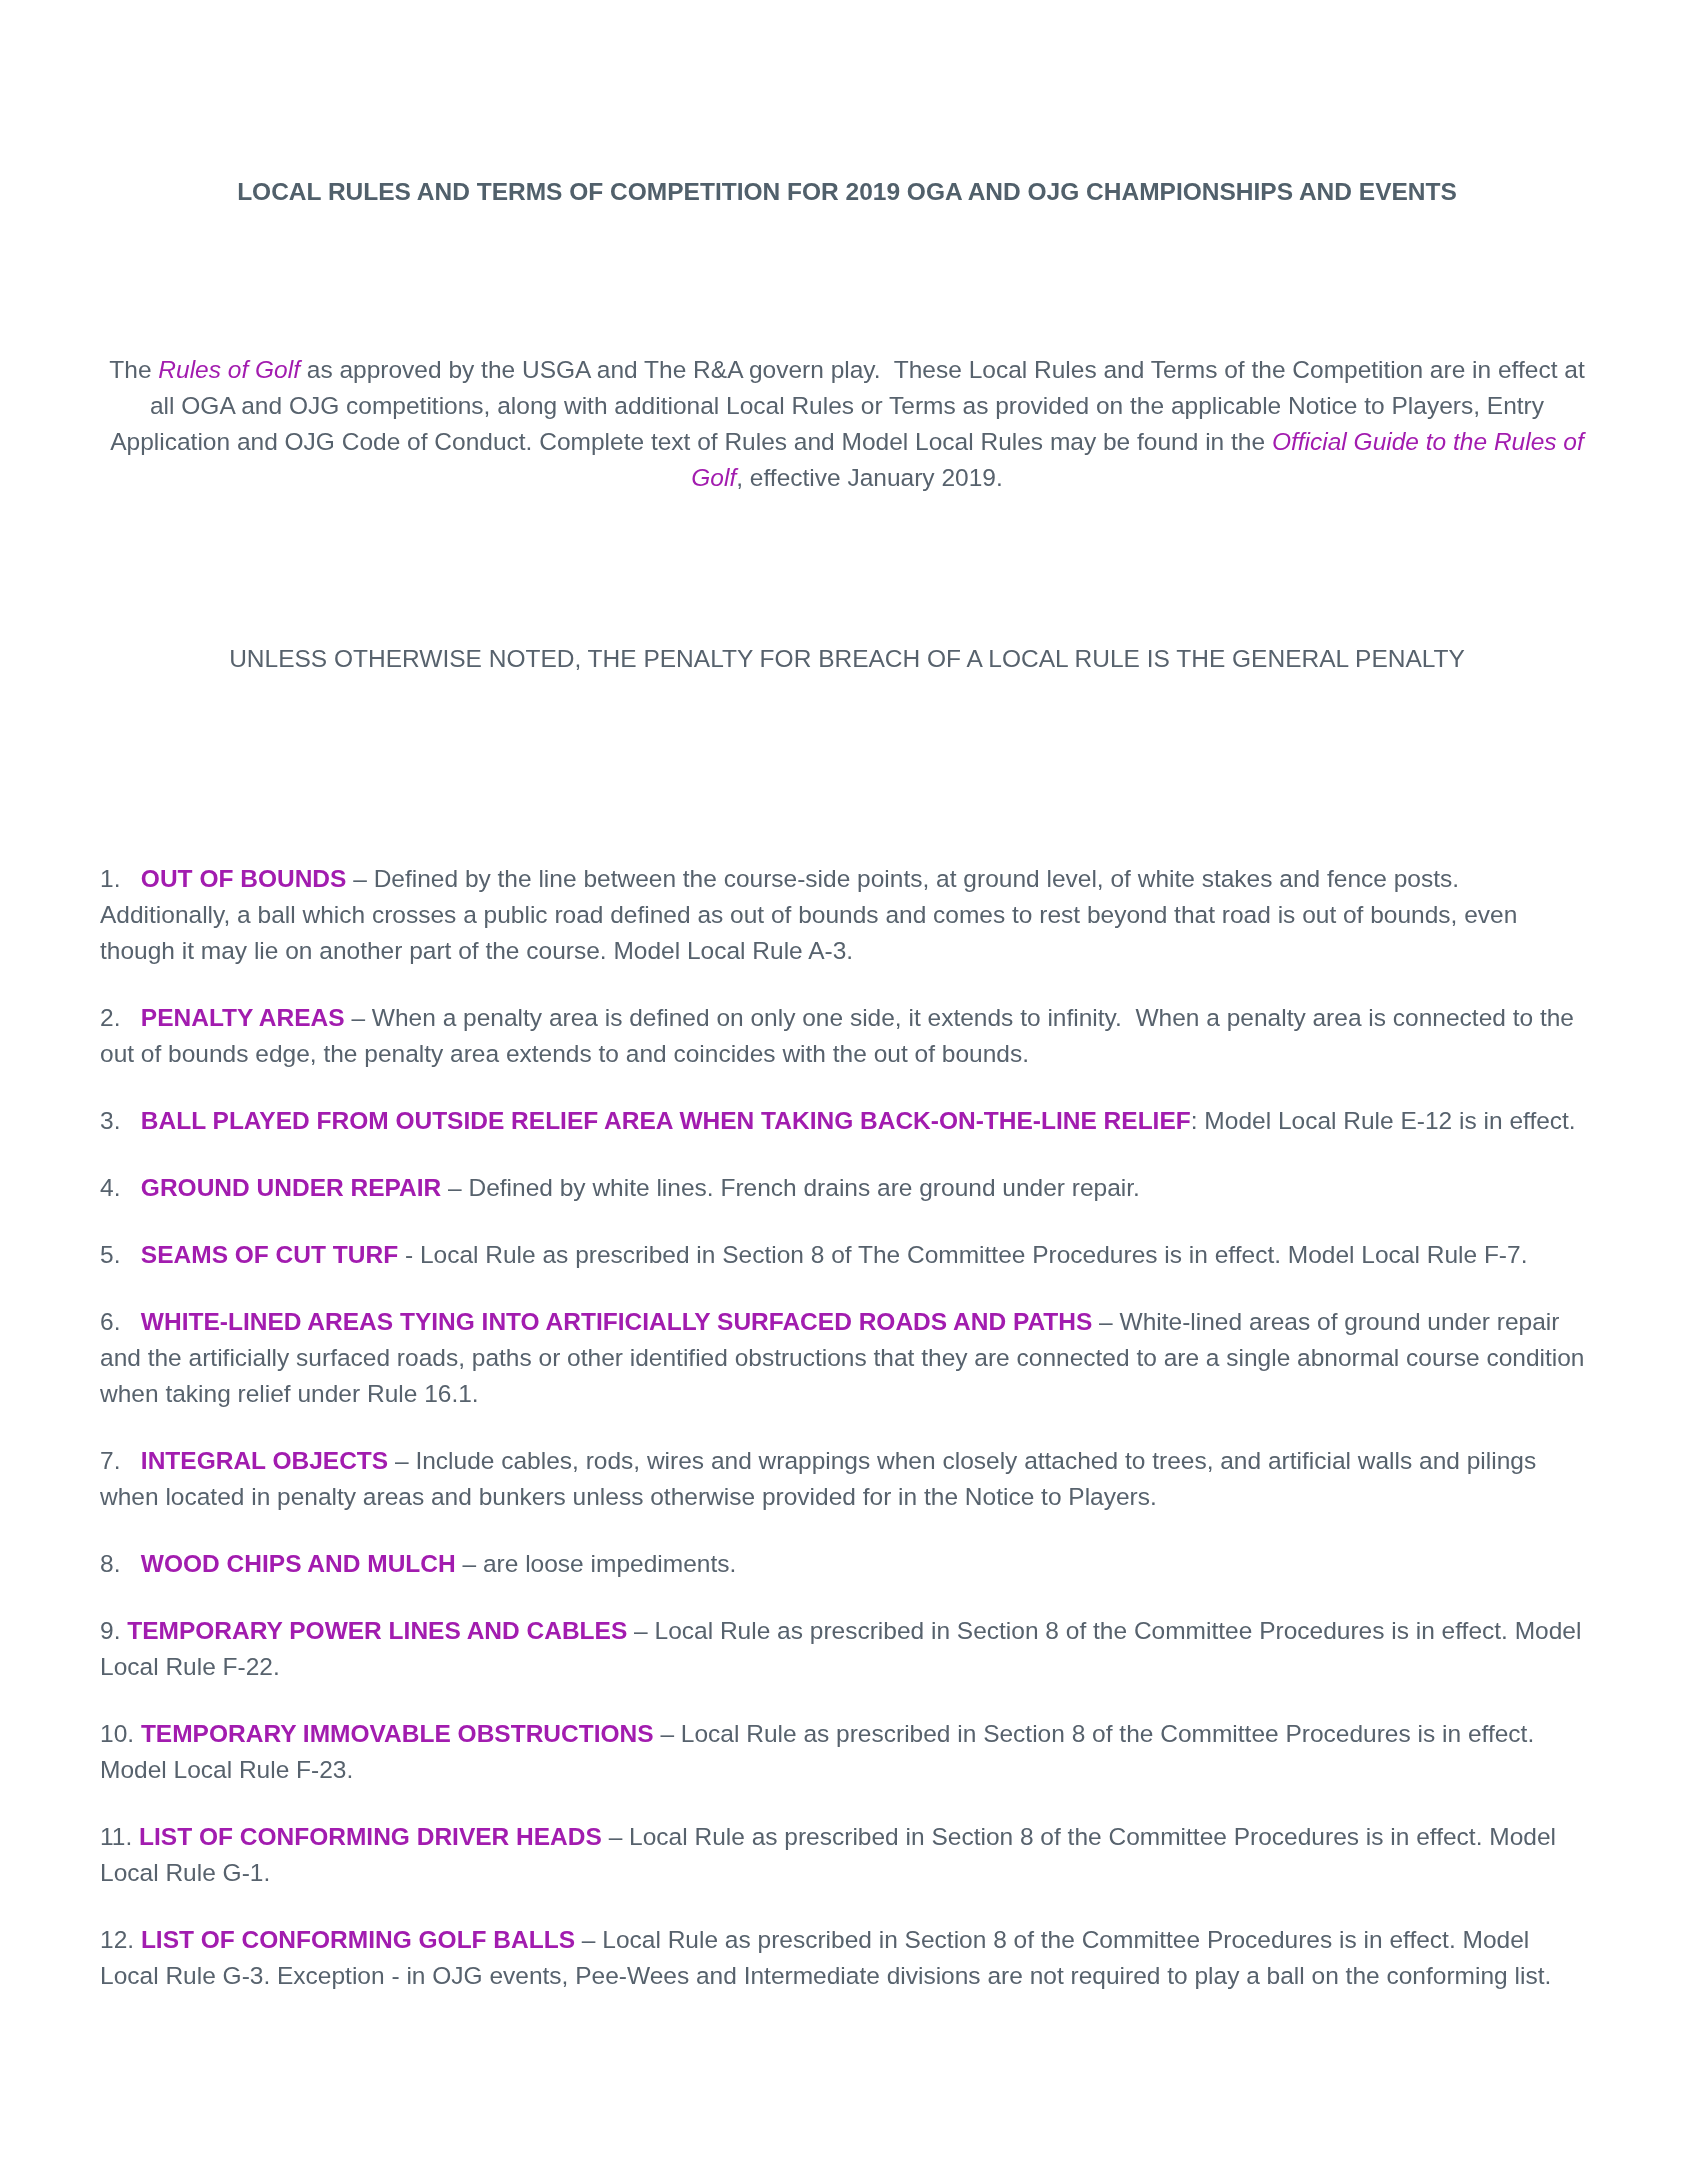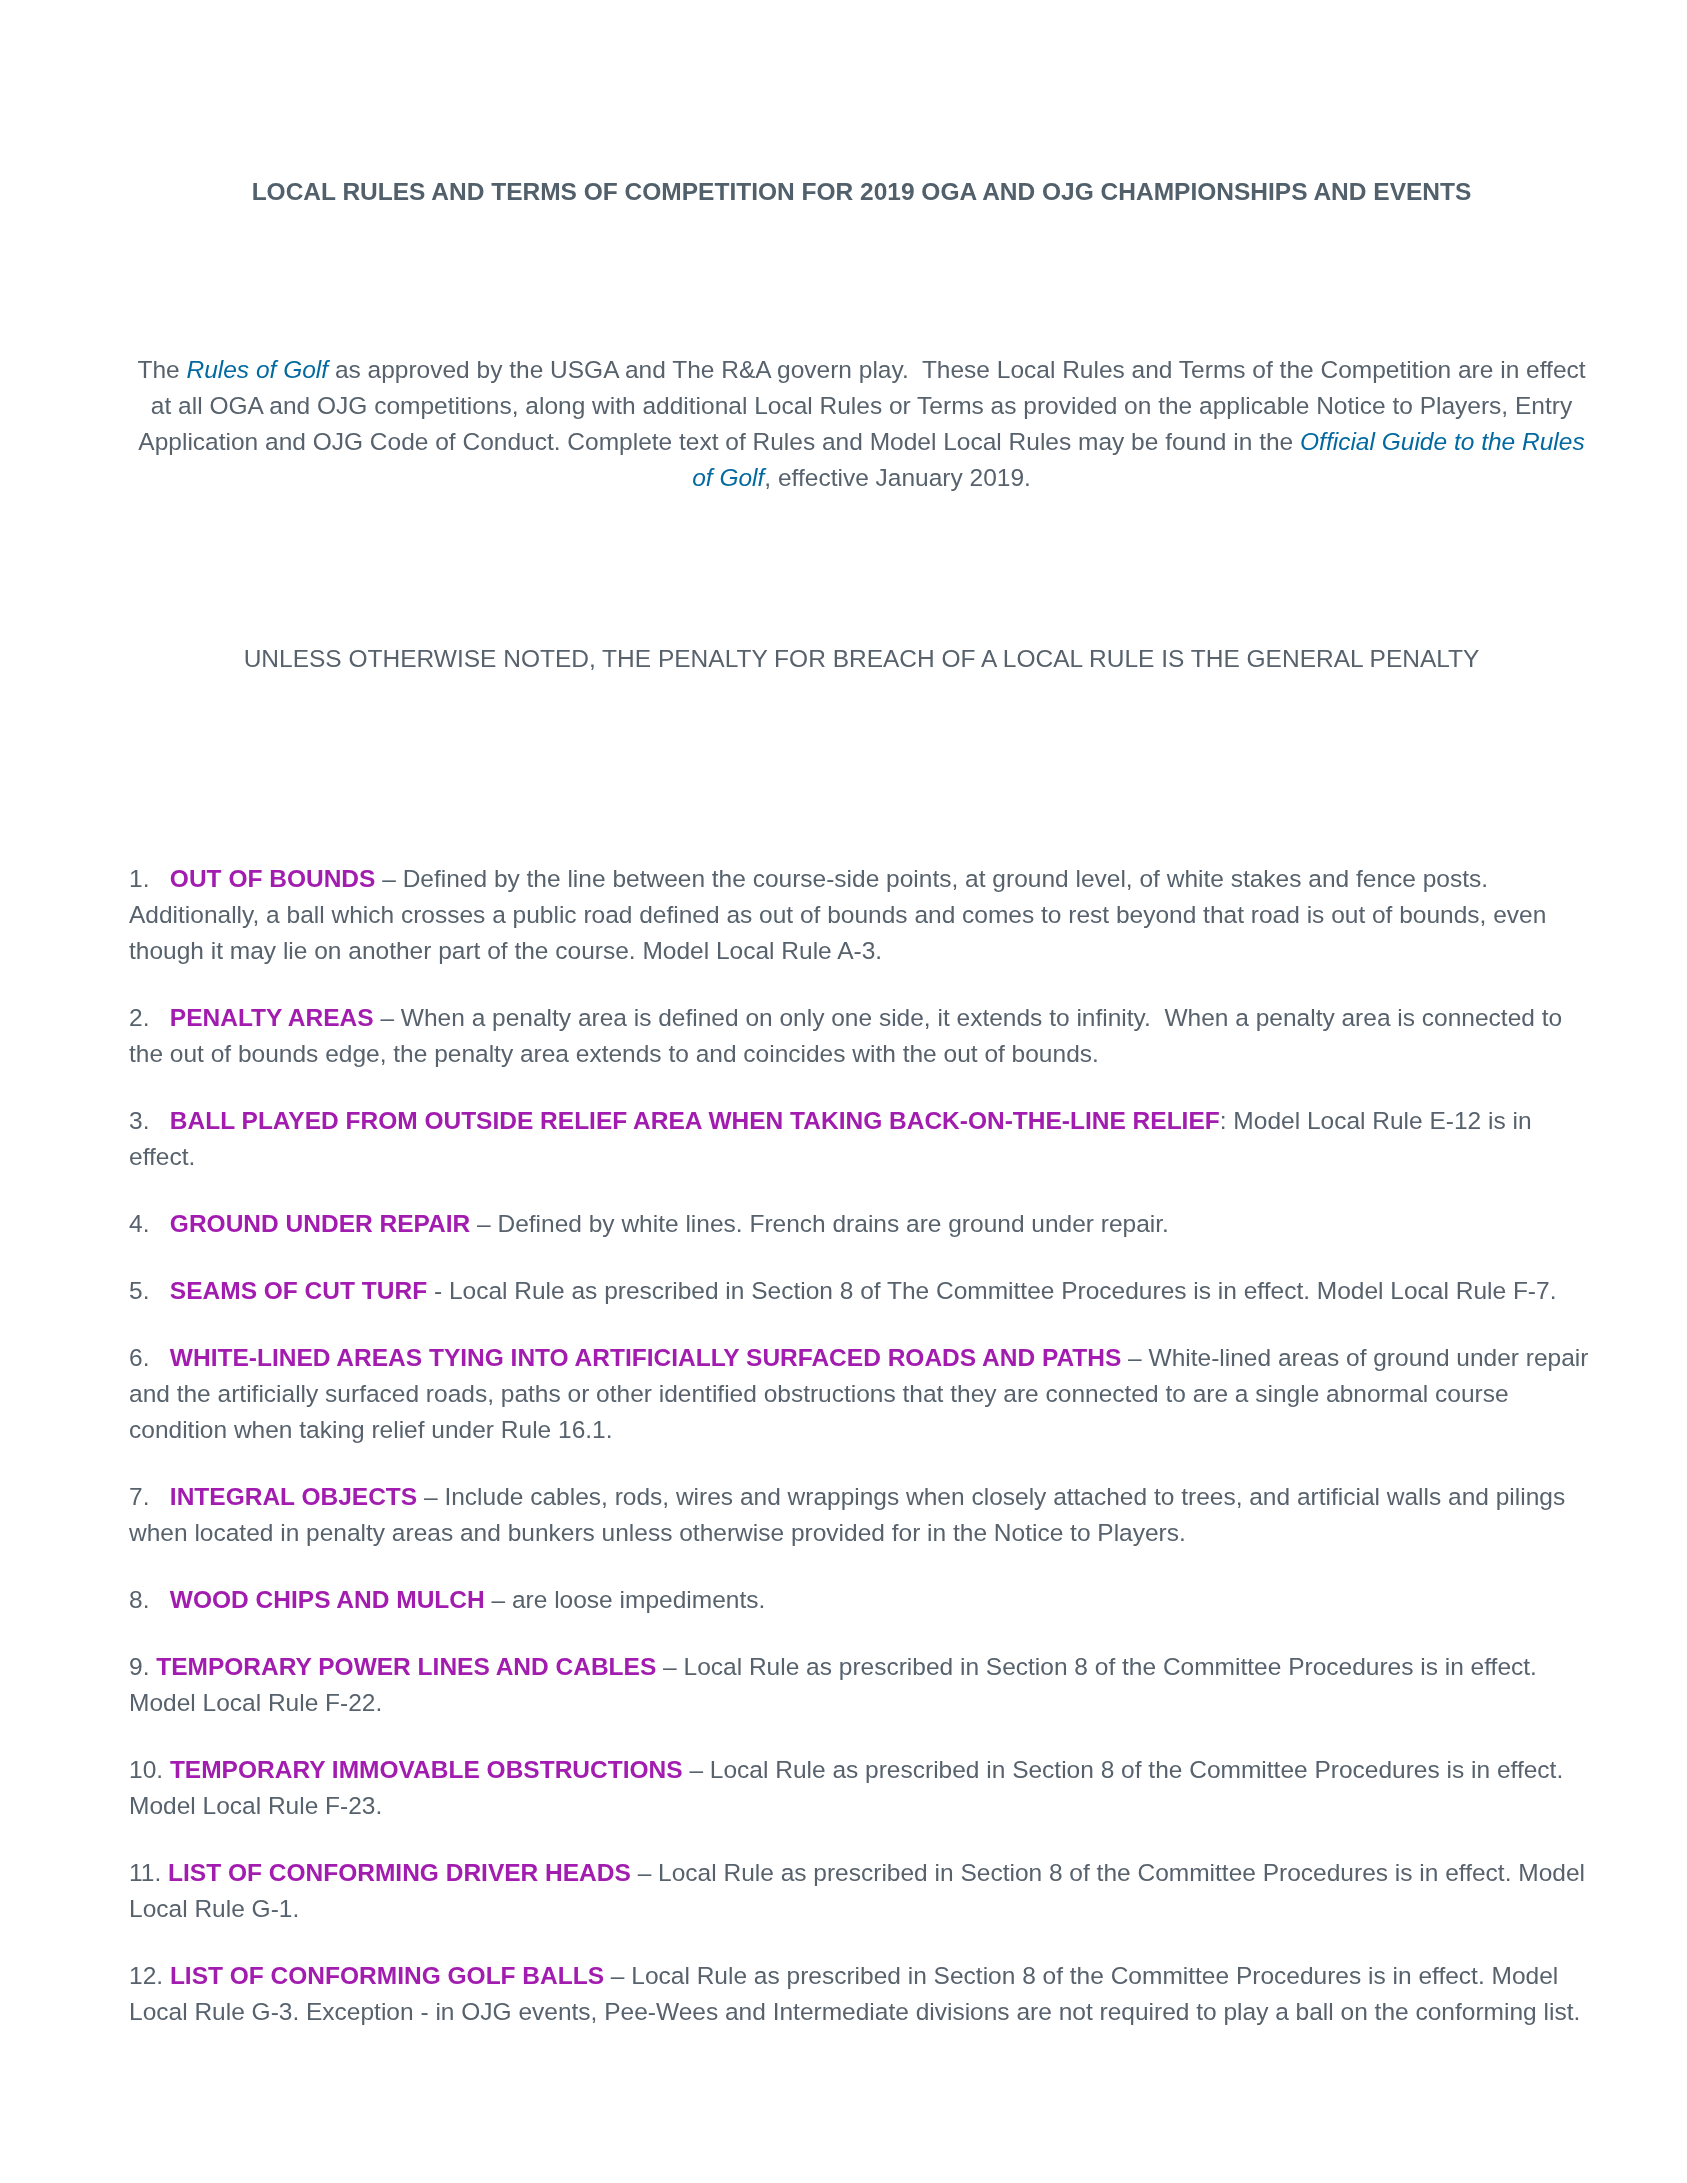--- a/index.html
+++ b/index.html
@@ -3,21 +3,20 @@
 <meta charset="utf-8">
 <style>
   * { margin: 0; padding: 0; box-sizing: border-box; }
   html, body { background: #ffffff; }
   .page {
     position: relative;
     width: 1687px;
     height: 2183px;
     background: #ffffff;
     overflow: hidden;
-    padding-left: 29px;
   }
   .doc {
     padding: 66px 93px 0 100px;
     font-family: "Liberation Sans", sans-serif;
     font-size: 24.5px;
     line-height: 36px;
     color: #57626d;
     white-space: pre-wrap;
   }
   .doc-title {
@@ -39,21 +38,21 @@
     font-weight: 700;
     color: #51606b;
     margin-bottom: 34px;
   }
   .rule {
     margin-bottom: 31px;
   }
   .rule b, .intro i {
     color: #a21caf;
   }
-  .intro i { font-style: italic; color: #0369a1; }
+  .intro i { font-style: italic; color: #a21caf; }
 </style>
 </head>
 <body>
 
 <div class="page">
   <div class="doc">
 
     <p class="doc-title">LOCAL RULES AND TERMS OF COMPETITION FOR 2019 OGA AND OJG CHAMPIONSHIPS AND EVENTS</p>
 
     <p class="intro"><span>The </span><i>Rules of Golf</i><span> as approved by the USGA and The R&amp;A govern play.  These Local Rules and Terms of the Competition are in effect at all OGA and OJG competitions, along with additional Local Rules or Terms as provided on the applicable Notice to Players, Entry Application and OJG Code of Conduct. Complete text of Rules and Model Local Rules may be found in the </span><i>Official Guide to the Rules of Golf</i><span>, effective January 2019.</span></p>

